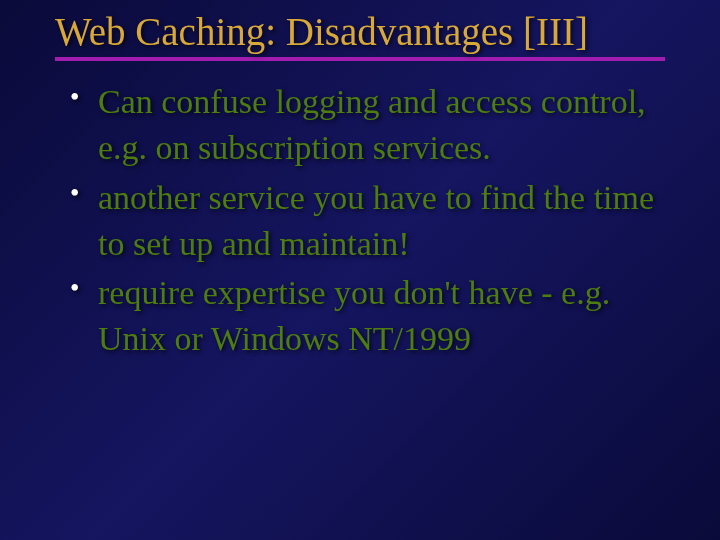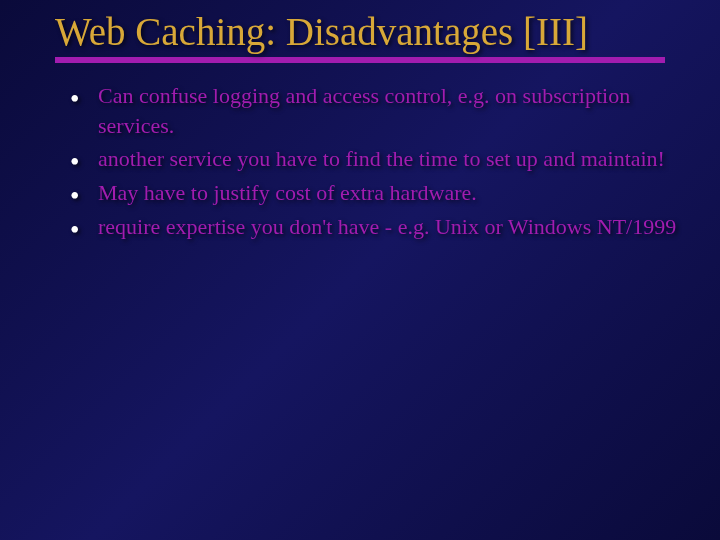--- a/index.html
+++ b/index.html
@@ -23,32 +23,32 @@
     .title-wrapper {
       padding: 0 55px 0 55px;
       margin-bottom: 18px;
     }
     .title {
       color: #d8a838;
       text-shadow: 2px 2px 4px rgba(0,0,0,0.7);
       font-size: 39px;
       font-weight: normal;
       line-height: 1.15;
-      border-bottom: 6px solid #a21caf;
+      border-bottom: 4px solid #a21caf;
       padding-bottom: 2px;
       display: inline-block;
       width: 100%;
     }
     .bullets {
       padding: 0 40px 0 70px;
       list-style: none;
     }
     .bullets li {
-      color: #a21caf;
-      font-size: 22px;
+      color: #4d7c0f;
+      font-size: 34px;
       line-height: 1.35;
       text-shadow: 2px 2px 4px rgba(0,0,0,0.7);
       position: relative;
       padding-left: 28px;
       margin-bottom: 4px;
     }
     .bullets li::before {
       content: "•";
       position: absolute;
       left: 0;
@@ -60,16 +60,15 @@
 </head>
 <body>
 
 <div class="slide">
   <div class="title-wrapper">
     <h1 class="title">Web Caching: Disadvantages [III]</h1>
   </div>
   <ul class="bullets">
     <li>Can confuse logging and access control, e.g. on subscription services.</li>
     <li>another service you have to find the time to set up and maintain!</li>
-    <li>May have to justify cost of extra hardware.</li>
     <li>require expertise you don't have - e.g. Unix or Windows NT/1999</li>
   </ul>
 </div>
 
 </body></html>

